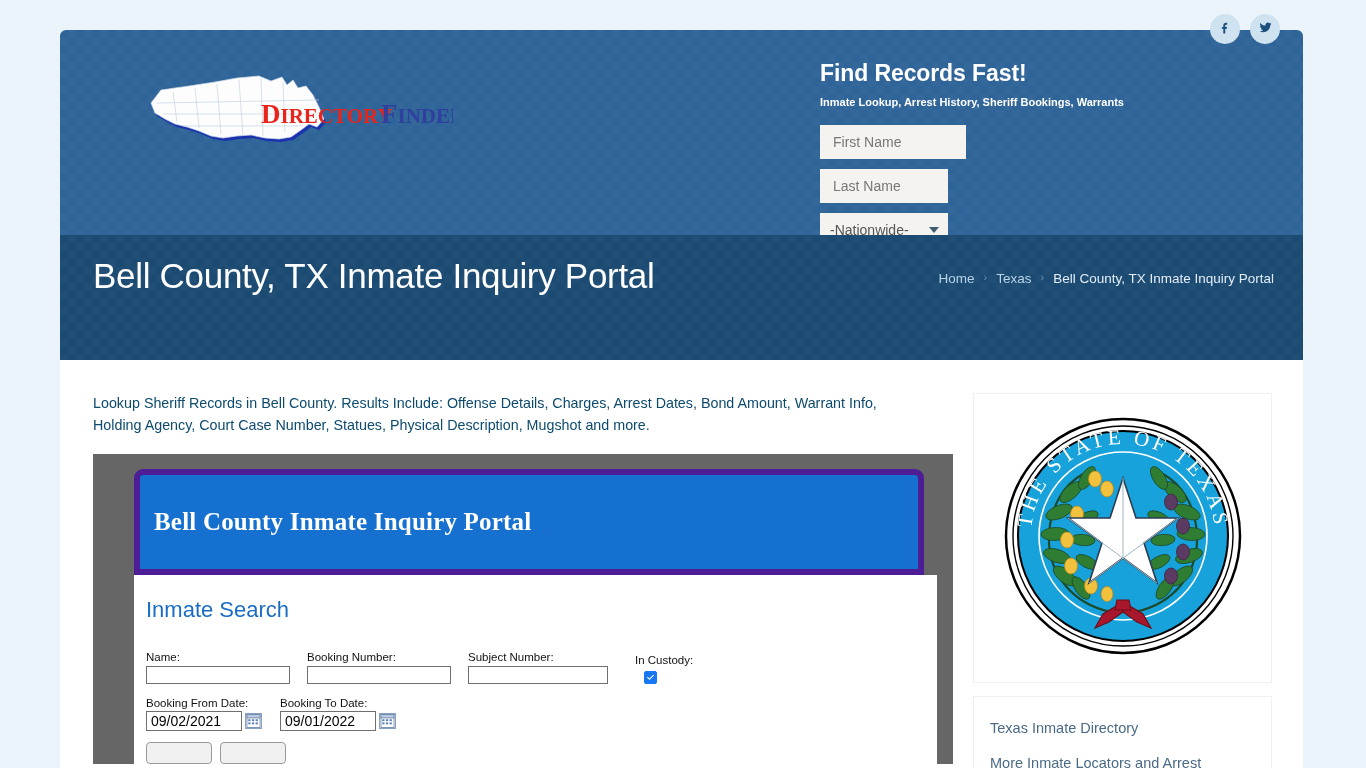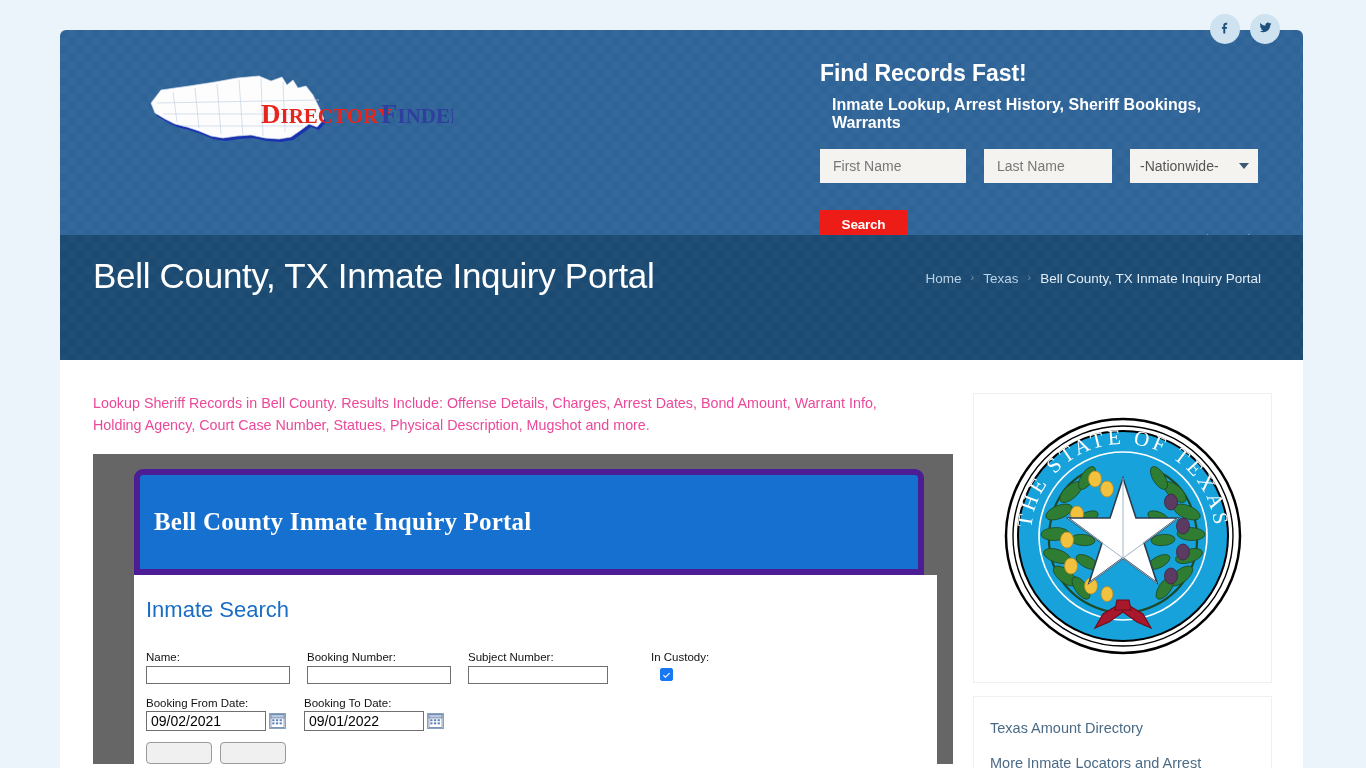--- a/index.html
+++ b/index.html
@@ -53,24 +53,24 @@
   .logo-wrap svg { width: 100%; height: 100%; }
 
   .header-right {
     position: absolute; left: 760px; top: 30px; width: 450px;
   }
   .hr-title {
     color: #ffffff; font-size: 23px; font-weight: bold;
     letter-spacing: -0.1px; margin: 0 0 9px 0;
   }
   .hr-sub {
-    color: #ffffff; font-size: 16px; font-weight: bold;
-    margin: 0 0 17px 12px;
-  }
-  .search-row { display: flex; gap: 18px; }
+    color: #ffffff; font-size: 11px; font-weight: bold;
+    margin: 0 0 17px 0;
+  }
+  .search-row { display: flex; gap: 10px; flex-direction: column; }
   .search-row input[type="text"] {
     height: 34px; border: none; background: #f5f3f0;
     padding: 0 13px; font-size: 14px; color: #333;
     font-family: "Liberation Sans", sans-serif; outline: none;
   }
   .search-row input::placeholder { color: #777; }
   .inp-first { width: 146px; }
   .inp-last  { width: 128px; }
   .state-select {
     position: relative; width: 128px; height: 34px;
@@ -108,37 +108,37 @@
     background-size: 16px 16px;
     background-position: 0 0, 8px 8px;
   }
   .page-title {
     position: absolute; left: 33px; top: 18px;
     width: 610px; margin: 0;
     color: #ffffff; font-size: 35px; font-weight: 300;
     line-height: 1.3; letter-spacing: -0.3px;
   }
   .breadcrumb {
-    position: absolute; right: 42px; top: 36px;
+    position: absolute; right: 29px; top: 36px;
     font-size: 13.5px; color: #cfe0ee;
     display: flex; align-items: flex-start; gap: 9px;
   }
   .breadcrumb a { color: #b9d2e6; text-decoration: none; }
   .breadcrumb .sep { color: #6e92b2; font-size: 11px; }
   .breadcrumb .current { color: #e2edf6; }
 
   
   .content-area {
     position: relative; height: 408px; background: #fff;
     padding: 33px 31px 0 33px;
     display: flex; gap: 20px;
   }
   .main-col { width: 860px; }
   .intro-text {
-    margin: 0 0 18px 0; font-size: 14.3px; color: #ec4899;
+    margin: 0 0 18px 0; font-size: 14.3px; color: #0c4a6e;
     line-height: 1.52; max-width: 830px;
   }
 
   
   .portal-frame {
     position: relative; width: 860px; height: 310px;
     background: #666666; overflow: hidden;
   }
   .portal-inner {
     position: absolute; left: 41px; top: 15px;
@@ -154,54 +154,54 @@
     font-family: "Liberation Serif", serif; letter-spacing: 0.2px;
   }
   .portal-body {
     background: #ffffff; height: 196px;
     padding: 22px 0 0 12px; position: relative;
     width: 803px;
   }
   .portal-section-title {
     margin: 0 0 28px 0; color: #1a6dc4; font-size: 22px; font-weight: normal;
   }
-  .field-grid { display: flex; align-items: flex-start; }
+  .field-grid { display: flex; align-items: flex-end; }
   .field {
     margin-right: 17px;
   }
   .field label {
     display: block; font-size: 11.5px; color: #111;
     margin-bottom: 2px; white-space: nowrap;
   }
   .field input[type="text"] {
     height: 18px; border: 1px solid #6f6f6f; background: #fff;
     font-size: 13px; padding: 1px 3px; outline: none;
     font-family: "Liberation Sans", sans-serif;
   }
   .w-name { width: 144px; }
   .w-subject { width: 140px; }
   .w-booking { width: 144px; }
-  .custody-field { margin-left: 26px; }
+  .custody-field { margin-left: 10px; }
   .custody-field label { margin-bottom: 5px; }
   .chk {
     width: 13px; height: 13px; background: #1877f2;
     border: 1px solid #1877f2; border-radius: 2px;
     display: flex; align-items: center; justify-content: center;
     margin-left: 9px; cursor: pointer;
   }
   .chk svg { width: 9px; height: 9px; fill: #fff; }
 
   .date-row { display: flex; margin-top: 13px; }
   .date-field { margin-right: 18px; }
   .date-field label {
     display: block; font-size: 11.5px; color: #111; margin-bottom: 2px;
   }
   .date-input-wrap { display: flex; align-items: center; }
   .date-field input[type="text"] {
-    width: 120px; height: 20px; border: 1px solid #6f6f6f;
+    width: 96px; height: 20px; border: 1px solid #6f6f6f;
     font-size: 14px; padding: 1px 4px; outline: none;
     font-family: "Liberation Sans", sans-serif; color: #000;
   }
   .cal-icon {
     width: 17px; height: 16px; margin-left: 3px; cursor: pointer;
     background: #fff; border: 1px solid #8aa2c0;
     display: block;
   }
   .cal-icon svg { display: block; width: 100%; height: 100%; }
 
@@ -478,20 +478,20 @@
                   <path d="M120 62 L120 142"></path>
                     <path d="M175 102 L86 167"></path>
                     <path d="M65 102 L154 167"></path>
                 </g>
               </g>
             </svg>
           </span>
         </div>
 
         <div class="widget links-widget">
-          <a class="side-link" href="#">Texas Amount Directory</a>
+          <a class="side-link" href="#">Texas Inmate Directory</a>
           <a class="side-link" href="#">More Inmate Locators and Arrest</a>
         </div>
 
       </aside>
     </div>
   </div>
 </div>
 
 </body></html>

